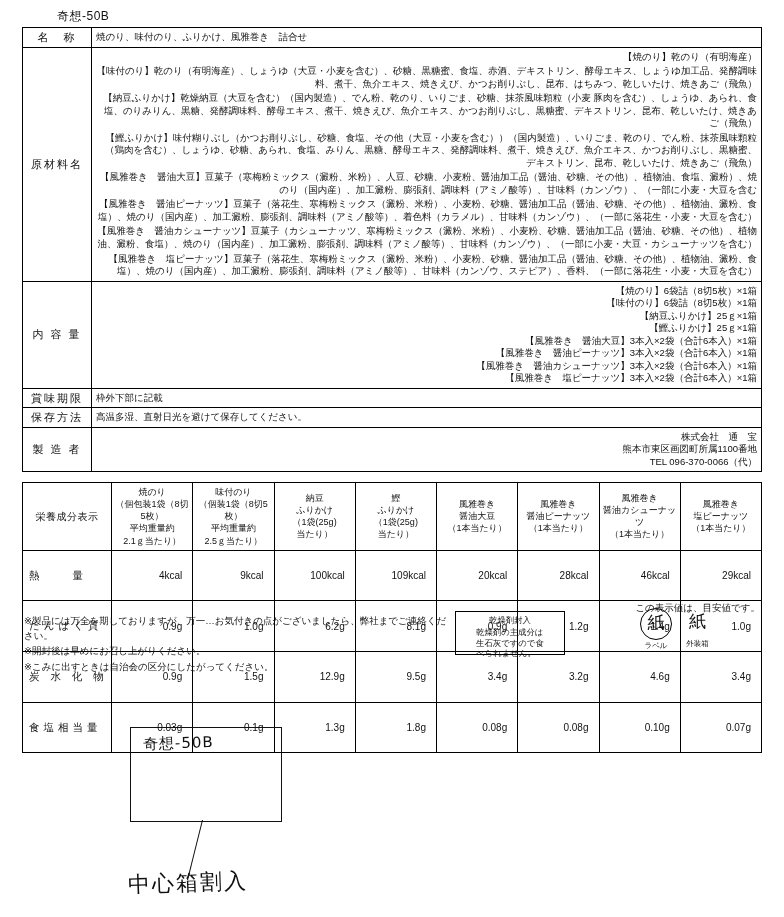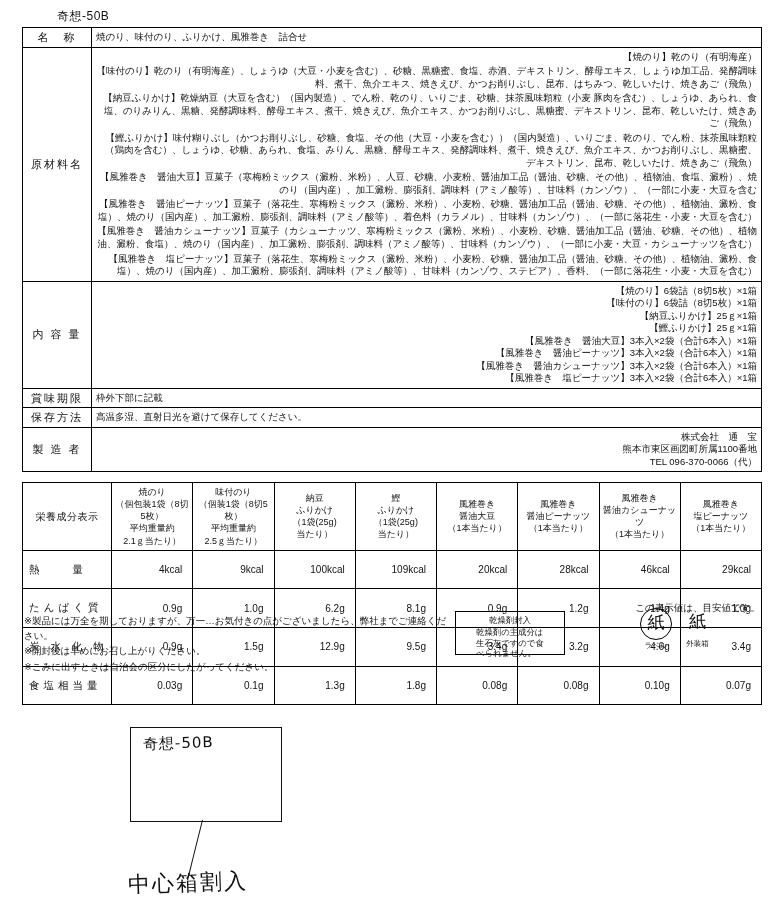--- a/index.html
+++ b/index.html
@@ -36,21 +36,21 @@
   .lh{line-height:1.45;text-align:right;}
 
   
   .nutri{
     position:absolute;left:22px;top:482px;width:740px;
     border-collapse:collapse;table-layout:fixed;
   }
   .nutri td,.nutri th{
     border:1px solid #000;font-weight:normal;
     font-size:9px;line-height:1.3;text-align:center;vertical-align:middle;
-    padding:12px 1px;
+    padding:18px 1px;
   }
   .nutri .hdr-first{width:86px;font-size:10px;letter-spacing:0.5px;}
   .nutri .rowlab{text-align:left;padding-left:6px;font-size:10.5px;letter-spacing:4px;}
   .nutri td.num{text-align:right;padding-right:10px;font-size:10px;}
   .nutri .hcell{line-height:1.35;padding:3px 2px;}
   .nutri .hcell .t{display:block;}
 
   .note-right{position:absolute;right:24px;top:602px;font-size:9.5px;}
 
   

